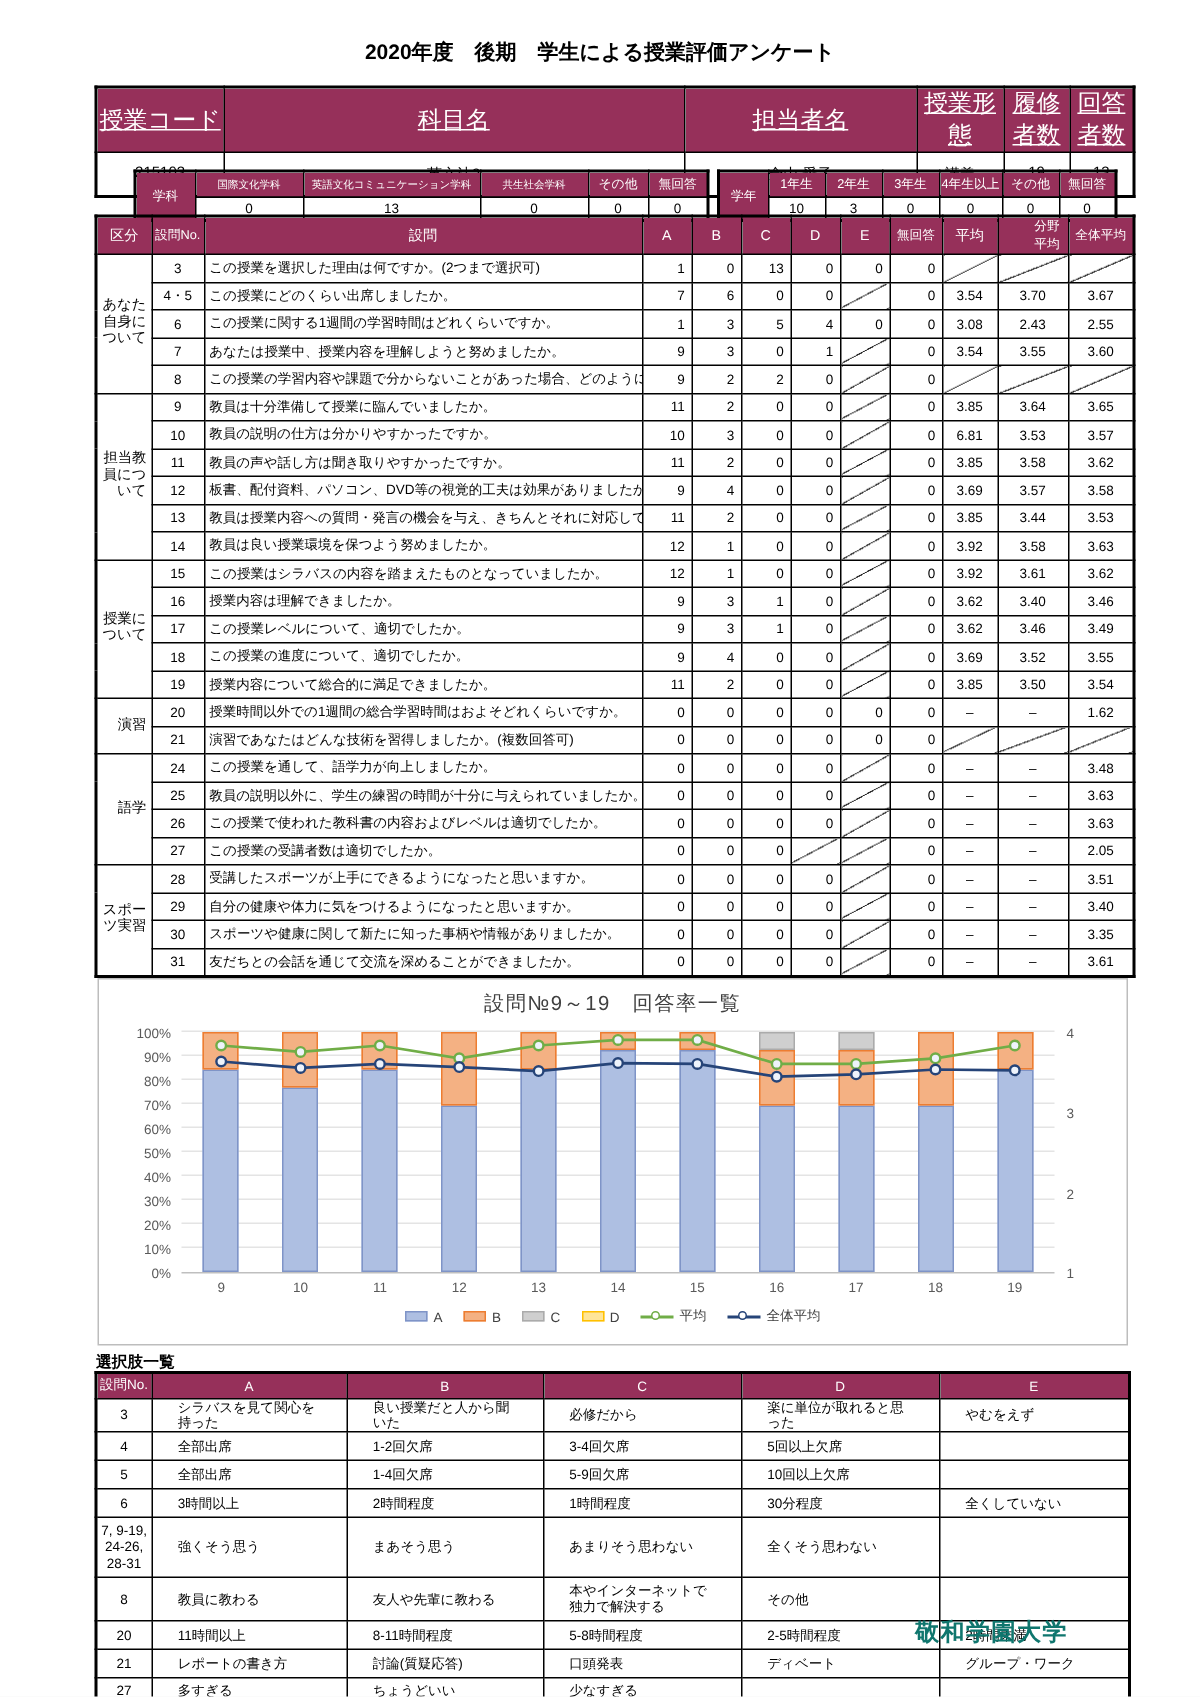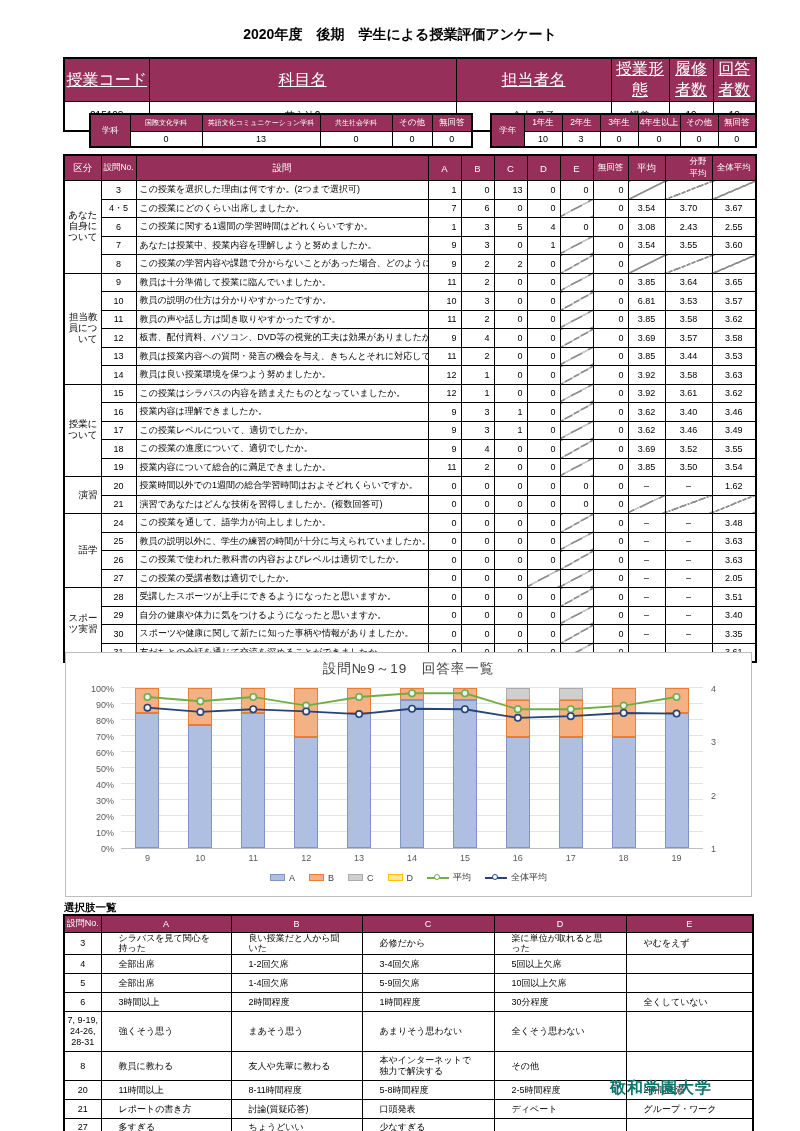--- a/index.html
+++ b/index.html
@@ -11,27 +11,27 @@
   table.t td, table.t th { border:1px solid #000; overflow:hidden; font-weight:normal; }
   .hd { background:#96305a; color:#fff; font-weight:bold; text-align:center; }
 
   
   #courseTable { top:57px; left:63px; width:692px; }
   #courseTable th { font-size:16px; height:16px;text-decoration:underline; }
   #courseTable td { font-size:10px; height:29px; text-align:center; }
 
   
   #deptTable { top:113px; left:63px;margin-left:26px; }
-  #gradeTable { top:113px; left:490px; }
+  #gradeTable { top:113px; left:478px; }
   #deptTable th, #gradeTable th { font-size:8.5px; height:17px; padding:0 1px; }
   #deptTable td, #gradeTable td { font-size:9px; height:16px; text-align:center; }
   .smallhd { font-size:7px !important; }
 
   
-  #surveyTable { top:154px; left:63px; width:692px; }
+  #surveyTable { top:143px; left:63px; width:692px; }
   #surveyTable th { font-size:9.5px; height:21px; padding:0 1px; }
   #surveyTable td { font-size:9px; height:18.5px; padding:0 2px; }
   #surveyTable td.cat { text-align:right; font-size:9.5px; padding:0 3px; line-height:1.15; }
   #surveyTable td.no { text-align:center; }
   #surveyTable td.q { text-align:left; padding-left:3px; white-space:nowrap; }
   #surveyTable td.num { text-align:right; padding-right:4px; }
   #surveyTable td.avg { text-align:center; }
   td.diag { background-image:linear-gradient(to bottom right, transparent 48.8%, #222 48.8%, #222 51.2%, transparent 51.2%); }
 
   

